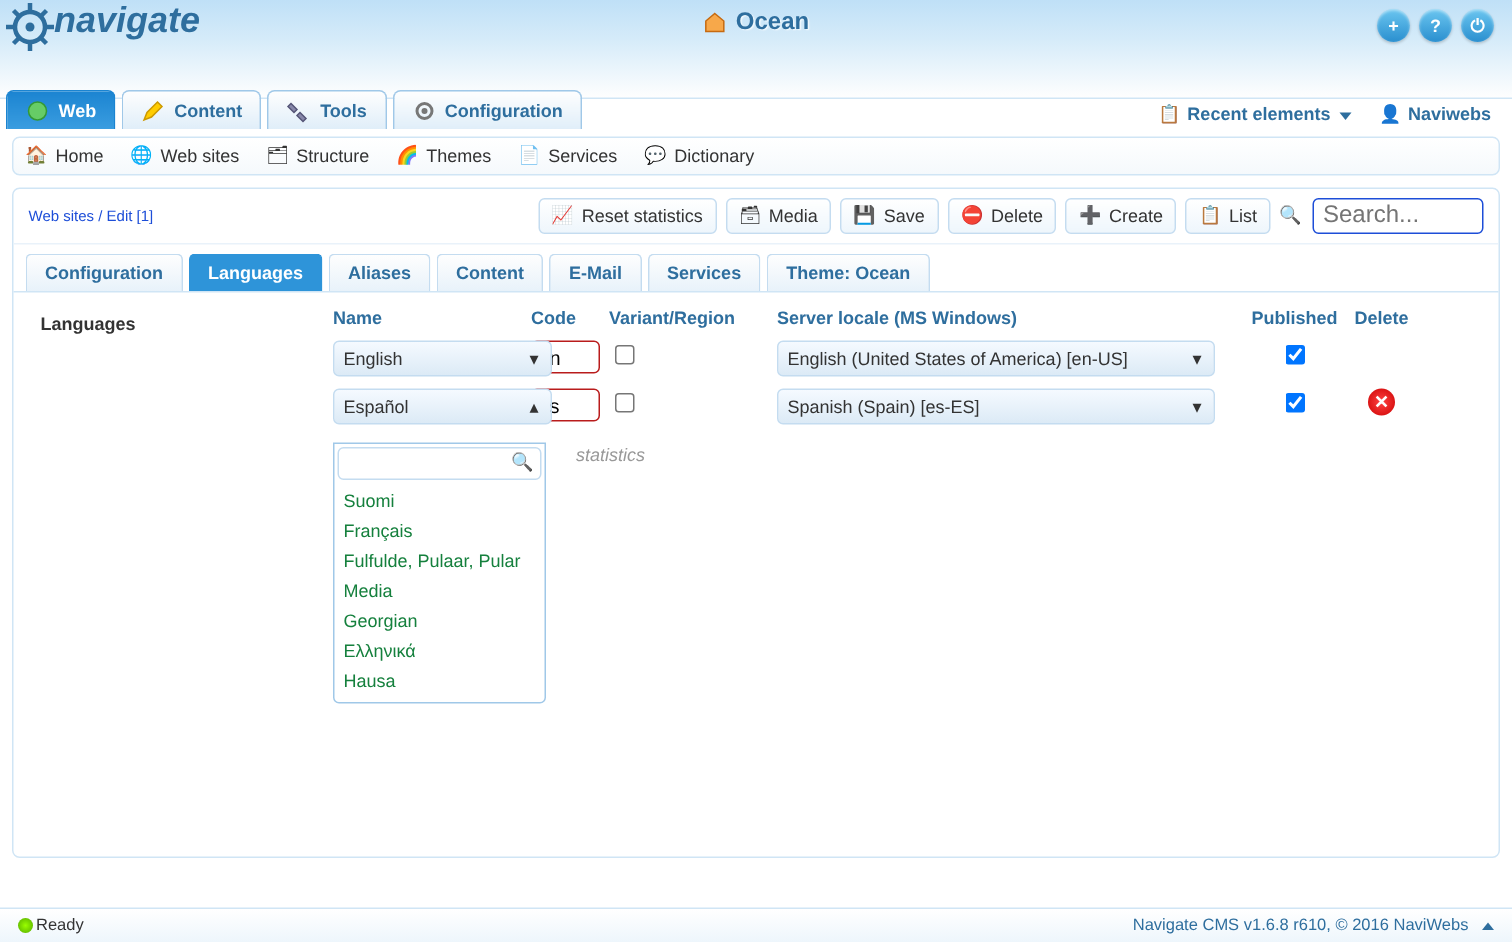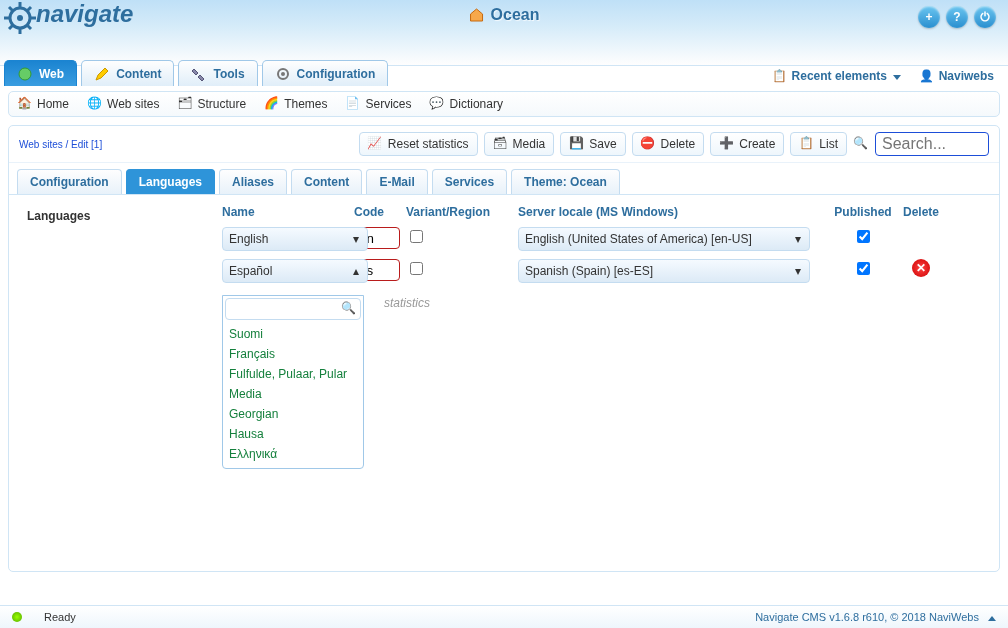--- a/index.html
+++ b/index.html
@@ -47,21 +47,21 @@
 .text-input{border:1px solid #b91c1c;border-radius:4px;height:20px;padding:0 4px;width:36px}
 .chk{width:13px;height:13px}
 .del-btn{width:18px;height:18px;border-radius:50%;background:radial-gradient(circle,#f44,#c00);display:flex;align-items:center;justify-content:center;color:#fff;font-weight:bold;cursor:pointer;margin:0 auto}
 .dropdown-list{position:absolute;left:213px;top:100px;width:140px;border:1px solid #a0c8e8;background:#fff;border-radius:0 0 4px 4px;z-index:10;padding-bottom:2px}
 .dropdown-search{border:1px solid #c4dcf0;border-radius:4px;margin:2px;padding:2px 20px 2px 4px;position:relative;background:#fff}
 .dropdown-search input{border:none;outline:none;width:100%;font-size:12px}
 .dropdown-items{max-height:195px;overflow-y:scroll;padding:2px 6px}
 .dropdown-items div{padding:3px 0;cursor:pointer;color:#15803d}
 .note{color:#999;font-style:italic;position:absolute;left:375px;top:101px}
 .footer{position:absolute;bottom:0;left:0;right:0;height:22px;background:linear-gradient(to bottom,#fff,#eef6fc);border-top:1px solid #d0e5f5;display:flex;align-items:center;padding:0 12px;font-size:11px}
-.footer-left{display:flex;align-items:center;gap:22px;flex:1}
+.footer-left{display:flex;align-items:center;gap:2px;flex:1}
 .status-dot{width:10px;height:10px;border-radius:50%;background:radial-gradient(circle,#9f0,#5a0)}
 .footer-right{color:#2e6e9e}
 .footer-right a{color:#2e6e9e;text-decoration:none;font-weight:normal}
 .tri{display:inline-block;width:0;height:0;border-left:4px solid transparent;border-right:4px solid transparent;margin-left:3px}
 .tri-down{border-top:5px solid #2e6e9e}
 .tri-up{border-bottom:5px solid #2e6e9e}
 </style>
 </head>
 <body>
 
@@ -256,29 +256,29 @@
       <div class="dropdown-search">
         <input style="">
         <span style="position:absolute;right:4px;top:2px;color:#999">🔍</span>
       </div>
       <div class="dropdown-items">
         <div>Suomi</div>
         <div>Français</div>
         <div>Fulfulde, Pulaar, Pular</div>
         <div>Media</div>
         <div>Georgian</div>
+        <div>Ελληνικά</div>
         <div>Hausa</div>
-        <div>Ελληνικά</div>
       </div>
     </div>
   </div>
 </div>
 
 <div class="footer">
   <div class="footer-left">
     <span class="status-dot"></span>
     <span>Ready</span>
   </div>
   <div class="footer-right">
-    <a>Navigate CMS v1.6.8 r610</a><span>, © 2018 </span><a>NaviWebs</a>
+    <a>Navigate CMS v1.6.8 r610</a><span>, © 2016 </span><a>NaviWebs</a>
     <span class="tri tri-up" style="border-bottom-color:#2e6e9e;margin-left:6px"></span>
   </div>
 </div>
 
 </body></html>

